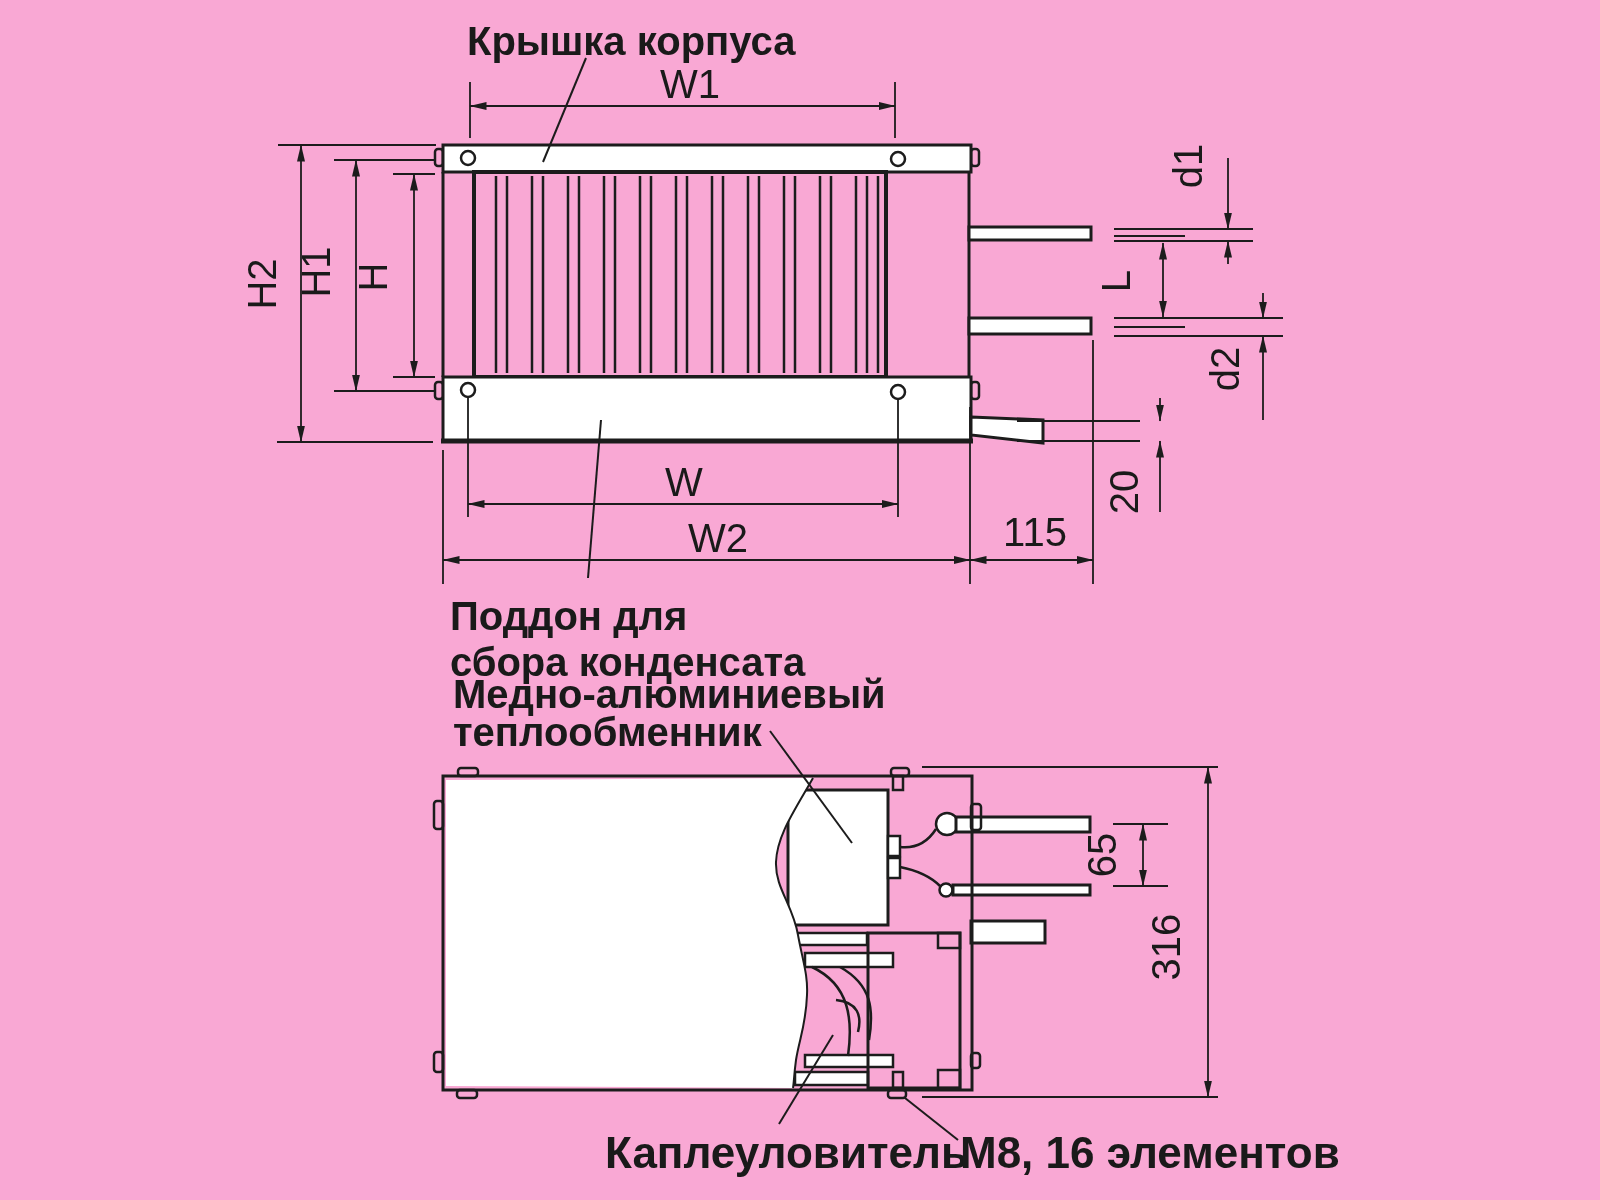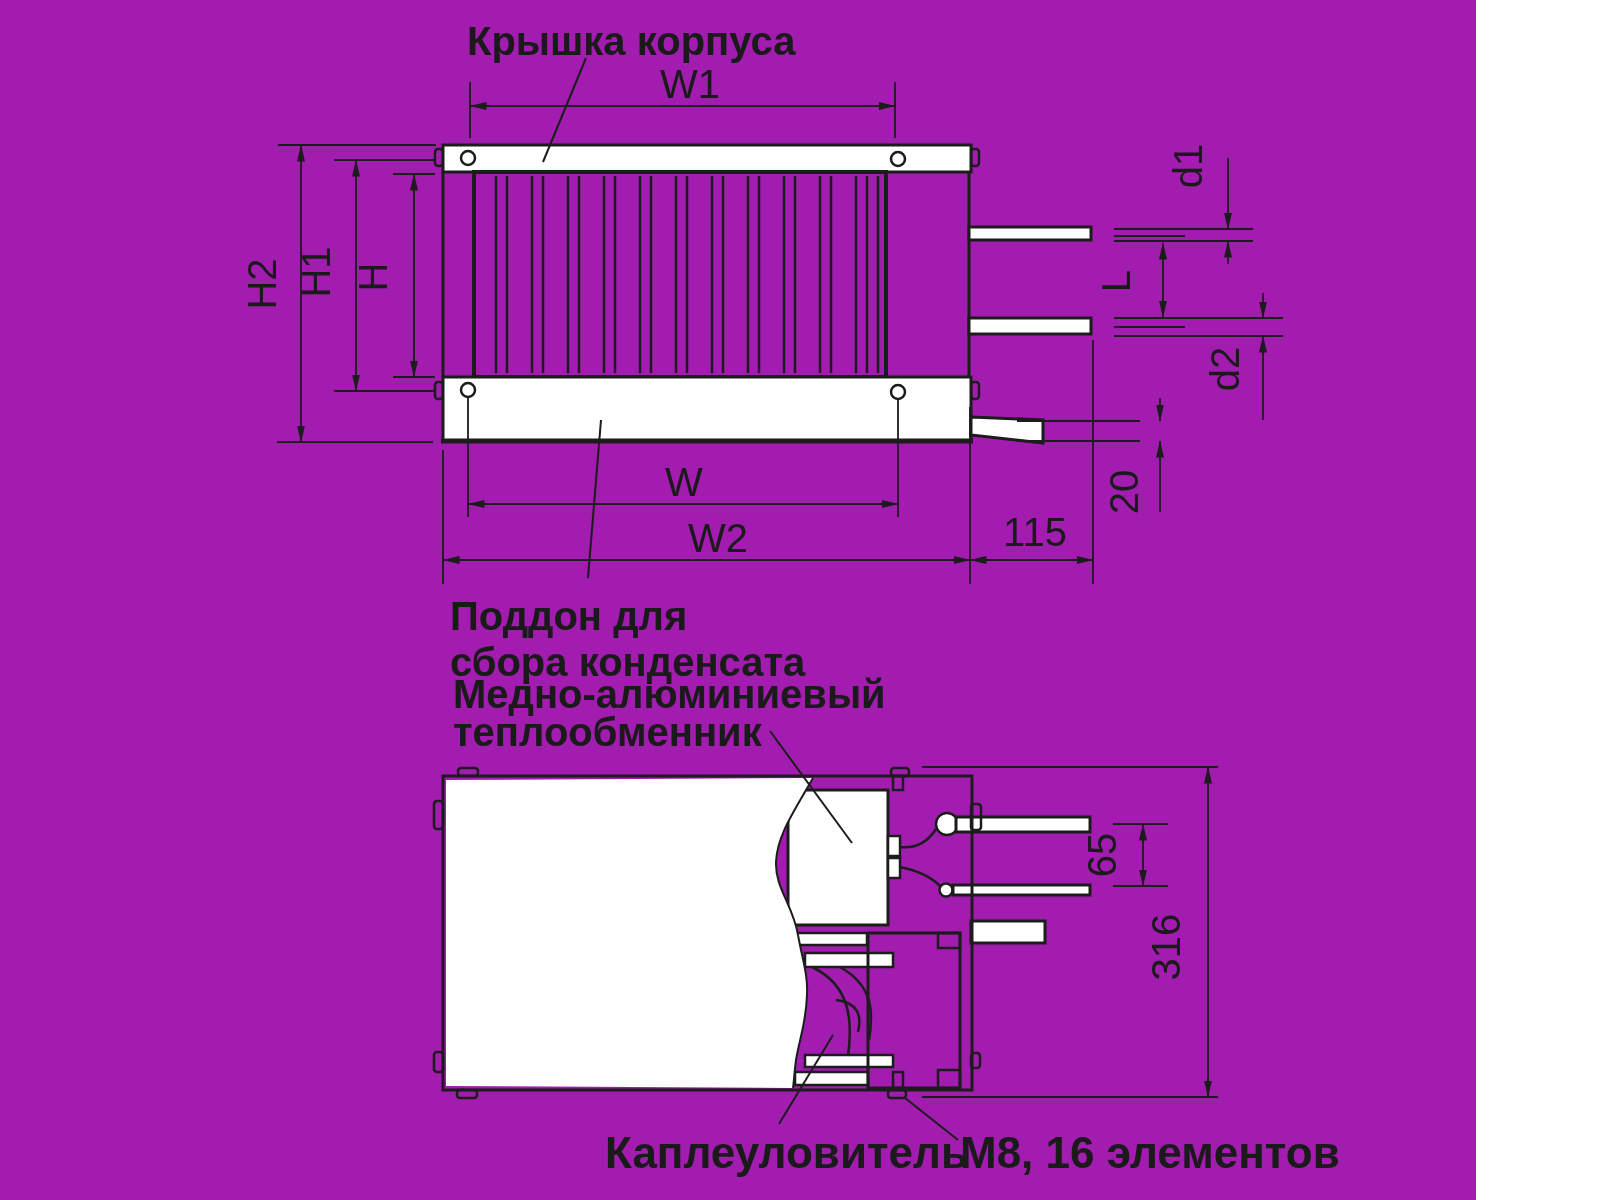--- a/index.html
+++ b/index.html
@@ -1,16 +1,16 @@
 <!DOCTYPE html>
 <html><head>
 <meta charset="utf-8">
 <style>
   html,body{margin:0;padding:0;background:#ffffff;}
-  .stage{width:1476px;height:1200px;position:relative;background:#a21caf;overflow:hidden;}
+  .stage{width:1600px;height:1200px;position:relative;background:#f9a8d4;overflow:hidden;}
   svg{display:block;}
   text{font-family:"Liberation Sans","DejaVu Sans",sans-serif;fill:#1a1a1a;}
   .callout{font-weight:bold;font-size:40px;}
   .callout-lg{font-weight:bold;font-size:44px;}
   .dim{font-size:40px;font-weight:normal;}
   .ln{stroke:#1c1c1c;fill:none;}
   .w2{stroke-width:2;}
   .w25{stroke-width:2.5;}
   .w3{stroke-width:3;}
   .w4{stroke-width:4;}

